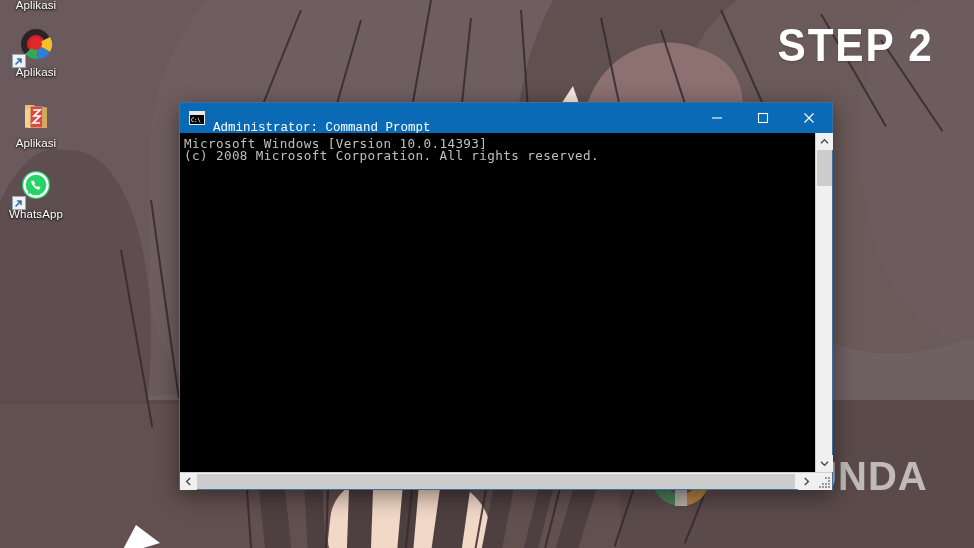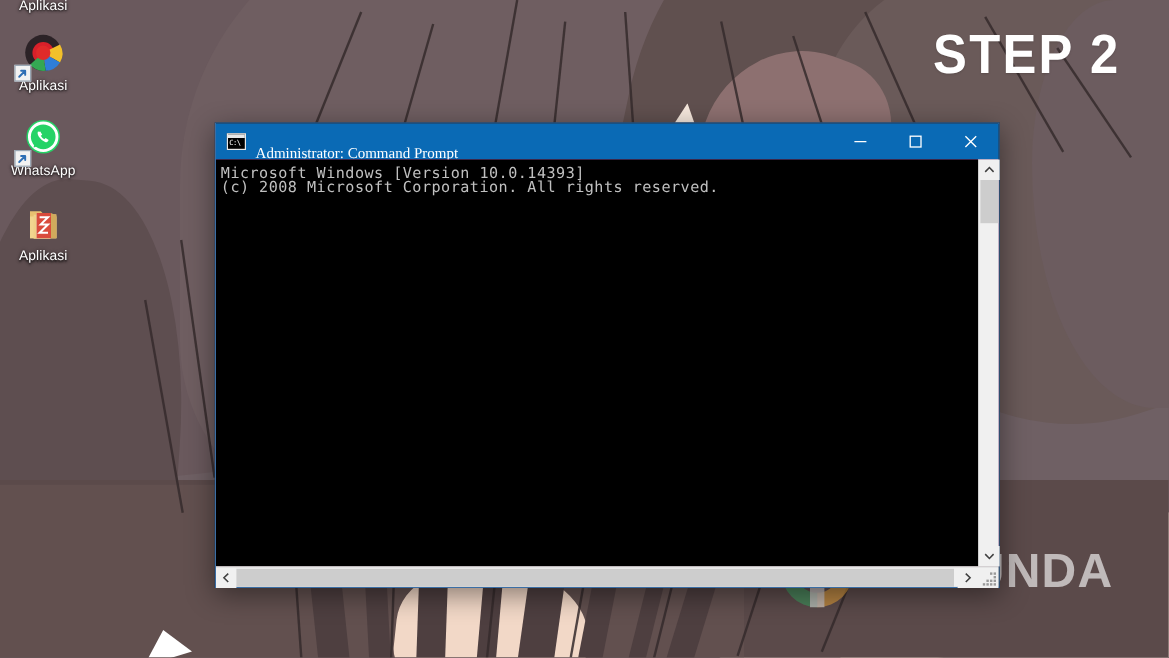--- a/index.html
+++ b/index.html
@@ -229,21 +229,21 @@
     position: absolute; left: 1px; top: 4px;
     color: #ffffff;
     font-size: 6px;
     line-height: 7px;
     font-family: "DejaVu Sans Mono", monospace;
     letter-spacing: -.5px;
   }
   #cmd-title {
     color: #ffffff;
     font-size: 12.5px;
-    font-family: Liberation Serif, serif;
+    font-family: Liberation Mono, monospace;
     flex: 1;
     margin-top: 20px;
   }
   .win-btn {
     width: 46px; height: 30px;
     display: flex; align-items: center; justify-content: center;
     flex: none;
   }
   .win-btn svg { display: block; }
 
@@ -404,47 +404,47 @@
           <path d="M2 8 L7 3 M7 3 H3.6 M7 3 V6.4" stroke="#2f6fb5" stroke-width="1.6" fill="none" stroke-linecap="round"></path>
         </svg>
       </span>
     </div>
     <div class="label">Aplikasi</div>
   </div>
 
   <div class="desk-icon">
     <div class="glyph">
       <svg width="40" height="40" viewBox="0 0 40 40">
+        <path d="M9 9 h9 l2.4 2.6 H31 v20 H9 z" fill="#e8c070"></path>
+        <path d="M9 13.5 h22 v18 H9 z" fill="#f2d68f"></path>
+        <path d="M12 12 h14 v20 l-14 0 z" fill="#efd188"></path>
+        <rect x="14.5" y="10.5" width="12" height="21" fill="#e0e0e0"></rect>
+        <rect x="14.5" y="10.5" width="12" height="21" fill="#d94b3c"></rect>
+        <path d="M17 14 h7 l-6 6 h6 l-7 7 h7" stroke="#ffffff" stroke-width="1.7" fill="none"></path>
+        <path d="M26.5 10.5 l4.5 2 v19 l-4.5 0 z" fill="#d1aa5c"></path>
+      </svg>
+    </div>
+    <div class="label">Aplikasi</div>
+  </div>
+
+  <div class="desk-icon">
+    <div class="glyph">
+      <svg width="40" height="40" viewBox="0 0 40 40">
         <circle cx="20" cy="18" r="14" fill="#25d366"></circle>
         <circle cx="20" cy="18" r="11.5" fill="none" stroke="#ffffff" stroke-width="2.4"></circle>
         <path d="M16 13 q-1.5 2 .4 5 2 3 5.2 4.4 1.6 .6 2.3-.6 l.7-1.2 -2.6-1.6 -1 1.1 q-2-1-3-3 l1.2-.9 -1.6-2.6 -1.6 .4 z" fill="#ffffff"></path>
         <path d="M12 27 l3.2-1.2 -2.6-1.8 z" fill="#25d366"></path>
       </svg>
       <span class="shortcut-badge">
         <svg width="10" height="10" viewBox="0 0 10 10">
           <path d="M2 8 L7 3 M7 3 H3.6 M7 3 V6.4" stroke="#2f6fb5" stroke-width="1.6" fill="none" stroke-linecap="round"></path>
         </svg>
       </span>
     </div>
     <div class="label">WhatsApp</div>
-  </div>
-
-  <div class="desk-icon">
-    <div class="glyph">
-      <svg width="40" height="40" viewBox="0 0 40 40">
-        <path d="M9 9 h9 l2.4 2.6 H31 v20 H9 z" fill="#e8c070"></path>
-        <path d="M9 13.5 h22 v18 H9 z" fill="#f2d68f"></path>
-        <path d="M12 12 h14 v20 l-14 0 z" fill="#efd188"></path>
-        <rect x="14.5" y="10.5" width="12" height="21" fill="#e0e0e0"></rect>
-        <rect x="14.5" y="10.5" width="12" height="21" fill="#d94b3c"></rect>
-        <path d="M17 14 h7 l-6 6 h6 l-7 7 h7" stroke="#ffffff" stroke-width="1.7" fill="none"></path>
-        <path d="M26.5 10.5 l4.5 2 v19 l-4.5 0 z" fill="#d1aa5c"></path>
-      </svg>
-    </div>
-    <div class="label">Aplikasi</div>
   </div>
 
 
 </div>
 
 <div id="cmd-window">
 
   <div id="cmd-titlebar">
     <span id="cmd-icon">
       <span id="cmd-icon-text">C:\</span>

